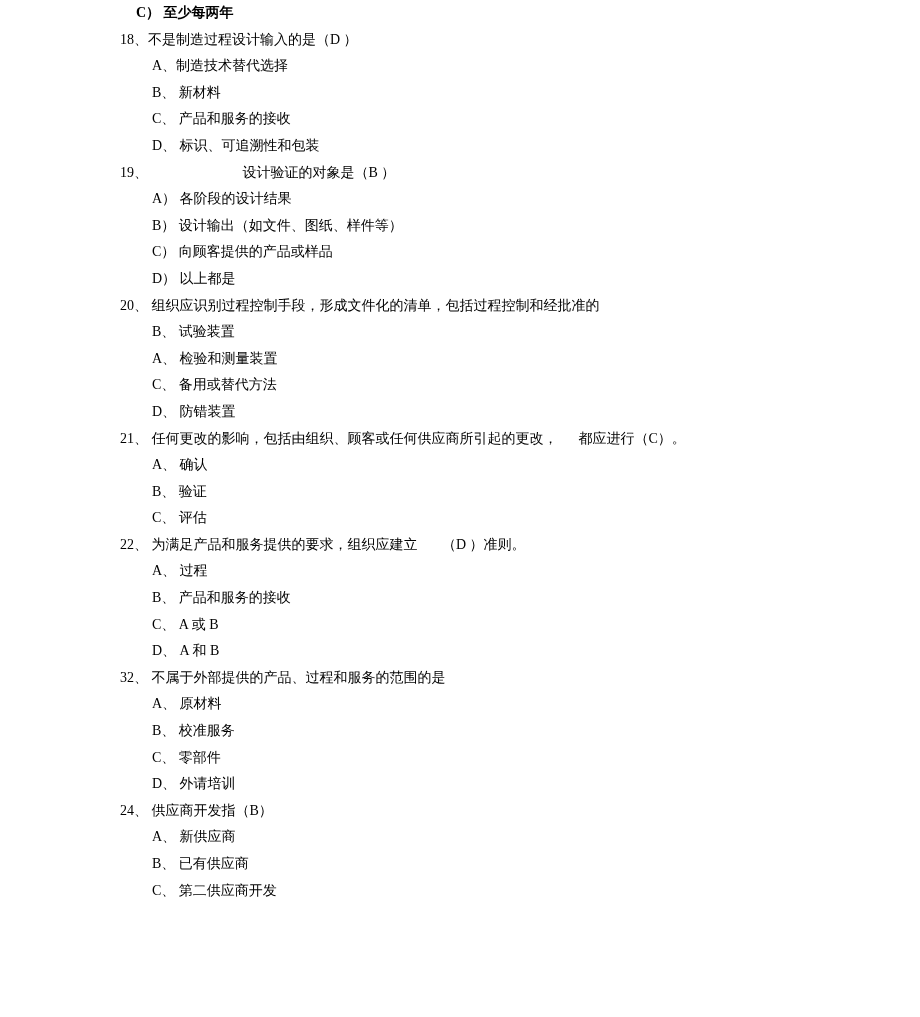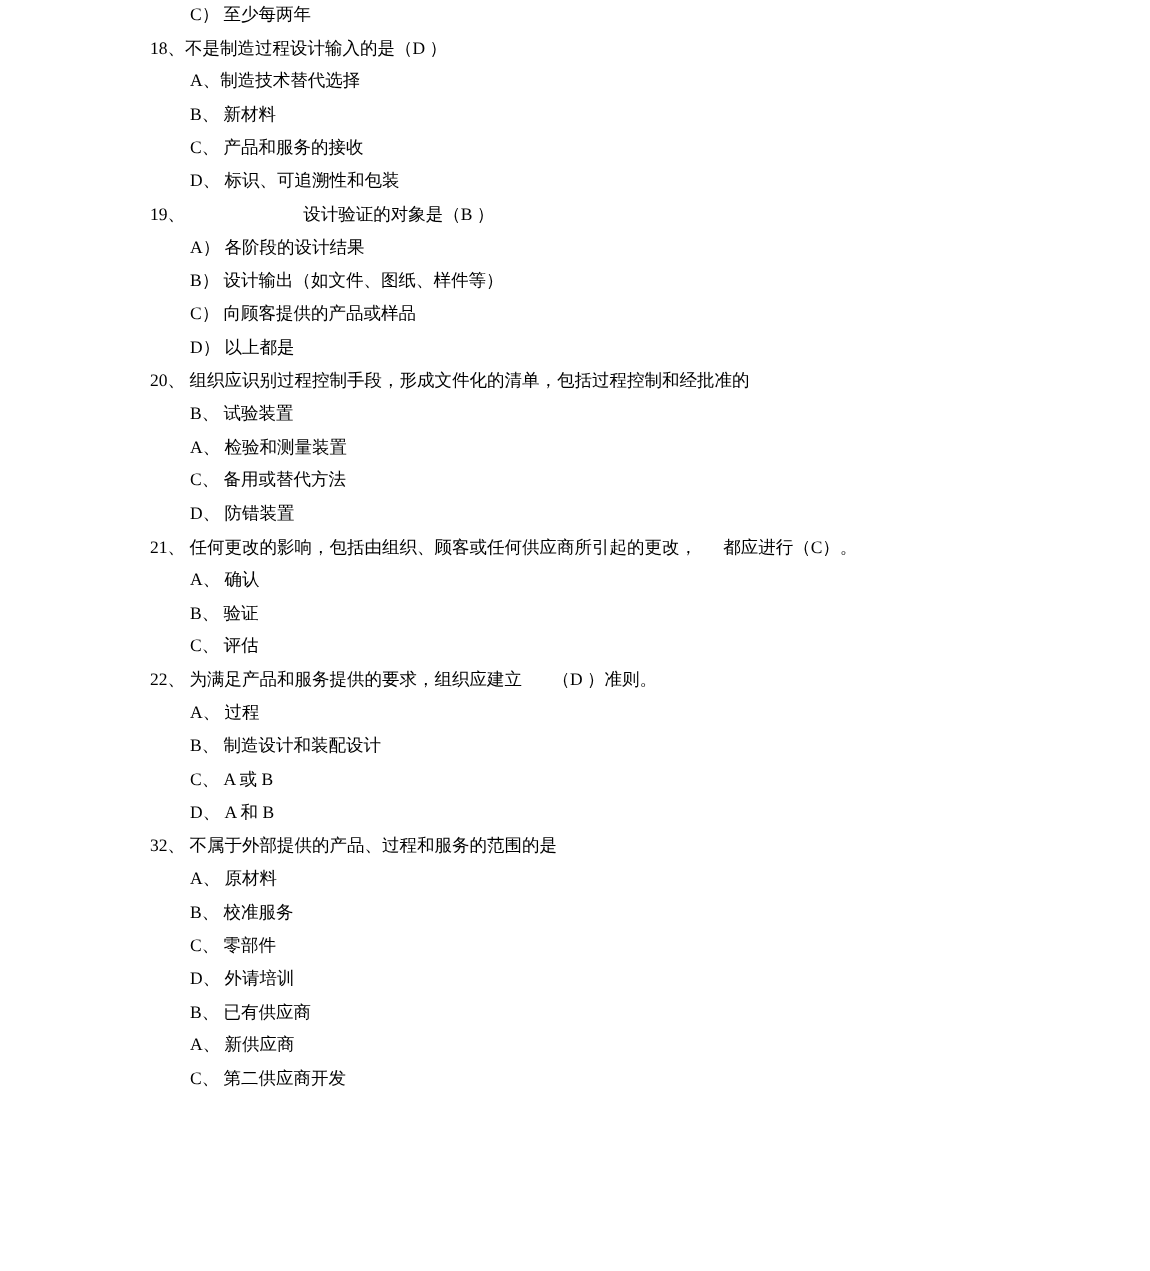--- a/index.html
+++ b/index.html
@@ -6,21 +6,22 @@
     body {
       font-family: "SimSun", "宋体", serif;
       font-size: 14px;
       line-height: 1.9;
       color: #000;
       background: #fff;
       width: 920px;
       padding: 0 120px 30px 120px;
     }
     .option-pre {
-      margin-left: 32px;
+      margin-left: 16px;
+      font-weight: bold;
     }
     .question {
       margin-left: 0;
     }
     .option {
       margin-left: 32px;
     }
     .line {
       white-space: pre;
     }
@@ -44,24 +45,25 @@
     <div class="line option">B、 试验装置</div>
     <div class="line option">A、 检验和测量装置</div>
     <div class="line option">C、 备用或替代方法</div>
     <div class="line option">D、 防错装置</div>
     <div class="line question">21、 任何更改的影响，包括由组织、顾客或任何供应商所引起的更改，      都应进行（C）。</div>
     <div class="line option">A、 确认</div>
     <div class="line option">B、 验证</div>
     <div class="line option">C、 评估</div>
     <div class="line question">22、 为满足产品和服务提供的要求，组织应建立       （D ）准则。</div>
     <div class="line option">A、 过程</div>
-    <div class="line option">B、 制造设计和装配设计</div>
+    <div class="line option">B、 产品和服务的接收</div>
     <div class="line option">C、 A 或 B</div>
     <div class="line option">D、 A 和 B</div>
     <div class="line question">32、 不属于外部提供的产品、过程和服务的范围的是</div>
     <div class="line option">A、 原材料</div>
     <div class="line option">B、 校准服务</div>
     <div class="line option">C、 零部件</div>
     <div class="line option">D、 外请培训</div>
+    <div class="line question">24、 供应商开发指（B）</div>
+    <div class="line option">A、 新供应商</div>
     <div class="line option">B、 已有供应商</div>
-    <div class="line option">A、 新供应商</div>
     <div class="line option">C、 第二供应商开发</div>
   </div>
 
 </body></html>

